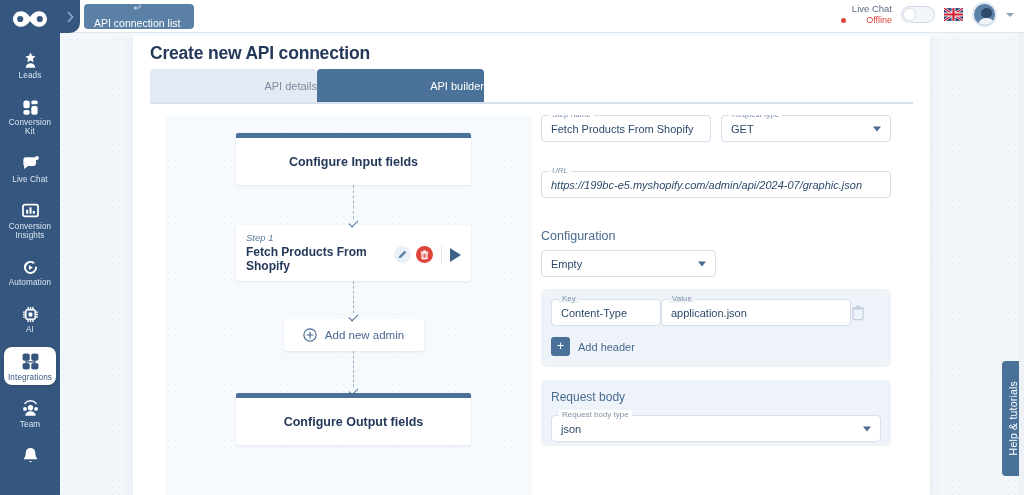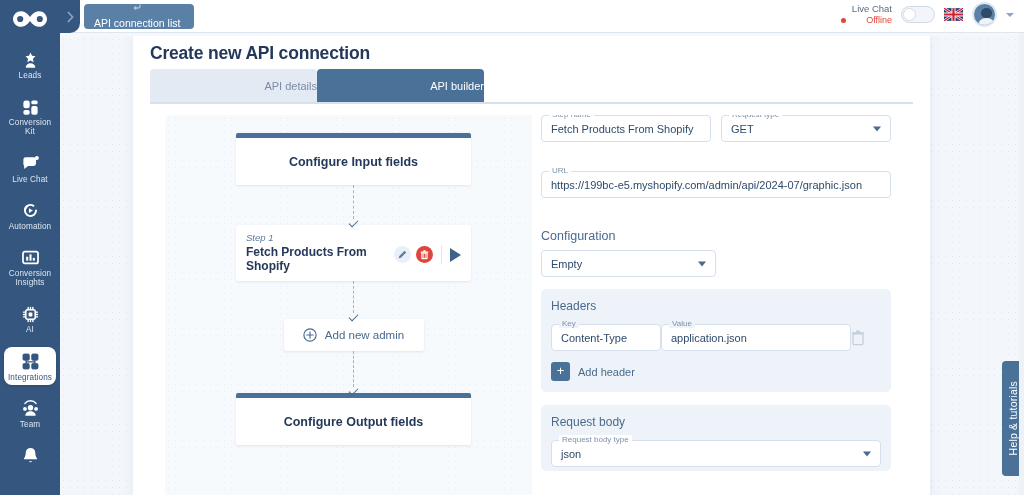--- a/index.html
+++ b/index.html
@@ -313,38 +313,38 @@
               <path d="M3 7a3 3 0 013-3h10a3 3 0 013 3v5a3 3 0 01-3 3H9l-5 4v-4a3 3 0 01-1-2z" fill="#fff"></path>
               <circle cx="20" cy="5" r="2.6" fill="#fff"></circle>
             </svg>
         </span>
         <span class="nav-label">Live Chat</span>
       </div>
 
       <div class="nav-item">
         <span class="ic">
           <svg width="19" height="19" viewBox="0 0 24 24">
-              <path d="M19 12a7 7 0 11-3.2-5.9" fill="none" stroke="#fff" stroke-width="2.4" stroke-linecap="round"></path>
-              <path d="M5 12a7 7 0 013.2-5.9" fill="none" stroke="#fff" stroke-width="2.4" stroke-linecap="round"></path>
-              <path d="M10 9l5 3-5 3z" fill="#fff"></path>
-            </svg>
-        </span>
-        <span class="nav-label">Automation</span>
-      </div>
-
-      <div class="nav-item">
-        <span class="ic">
-          <svg width="19" height="19" viewBox="0 0 24 24">
               <rect x="2.5" y="4.5" width="19" height="15" rx="2.5" fill="none" stroke="#fff" stroke-width="2.2"></rect>
               <rect x="6.5" y="11" width="2.6" height="5" fill="#fff"></rect>
               <rect x="10.7" y="8" width="2.6" height="8" fill="#fff"></rect>
               <rect x="14.9" y="12.5" width="2.6" height="3.5" fill="#fff"></rect>
             </svg>
         </span>
         <span class="nav-label">Conversion Insights</span>
+      </div>
+
+      <div class="nav-item">
+        <span class="ic">
+          <svg width="19" height="19" viewBox="0 0 24 24">
+              <path d="M19 12a7 7 0 11-3.2-5.9" fill="none" stroke="#fff" stroke-width="2.4" stroke-linecap="round"></path>
+              <path d="M5 12a7 7 0 013.2-5.9" fill="none" stroke="#fff" stroke-width="2.4" stroke-linecap="round"></path>
+              <path d="M10 9l5 3-5 3z" fill="#fff"></path>
+            </svg>
+        </span>
+        <span class="nav-label">Automation</span>
       </div>
 
       <div class="nav-item">
         <span class="ic">
           <svg width="19" height="19" viewBox="0 0 24 24">
               <rect x="6" y="6" width="12" height="12" rx="2.5" fill="none" stroke="#fff" stroke-width="2"></rect>
               <rect x="9.6" y="9.6" width="4.8" height="4.8" rx="1.2" fill="#fff"></rect>
               <g stroke="#fff" stroke-width="1.8" stroke-linecap="round">
                 <path d="M9 3.2v2.4M12 3.2v2.4M15 3.2v2.4M9 18.4v2.4M12 18.4v2.4M15 18.4v2.4M3.2 9h2.4M3.2 12h2.4M3.2 15h2.4M18.4 9h2.4M18.4 12h2.4M18.4 15h2.4"></path>
               </g>
@@ -523,38 +523,37 @@
               <span class="flabel">Step name</span>
               <span class="fval">Fetch Products From Shopify</span>
             </div>
             <div class="field" style="width:175px">
               <span class="flabel">Request type</span>
               <span class="fval">GET</span>
               <span class="fcaret"></span>
             </div>
           </div>
 
-          <div style="padding:18px 9px; margin-top:11px;">
+          <div style="padding:18px 9px; margin-top:11px;font-style:italic;">
             <div class="field" style="width:100%">
               <span class="flabel">URL</span>
               <span class="fval">https://199bc-e5.myshopify.com/admin/api/2024-07/graphic.json</span>
             </div>
           </div>
 
           <div class="sec-title" style="margin-top:13px;">Configuration</div>
 
           <div style="padding:0 9px;">
             <div class="field" style="width:175px">
               <span class="fval">Empty</span>
               <span class="fcaret"></span>
             </div>
           </div>
 
           <div class="panel-box">
-            <div class="panel-box-title">Headers</div>
             <div class="hdr-row">
               <div class="field" style="width:110px;background:#fff">
                 <span class="flabel" style="background:#eef3f9">Key</span>
                 <span class="fval">Content-Type</span>
               </div>
               <div class="field" style="width:190px;background:#fff">
                 <span class="flabel" style="background:#eef3f9">Value</span>
                 <span class="fval">application.json</span>
               </div>
               <svg class="trash-btn" viewBox="0 0 12 14">

